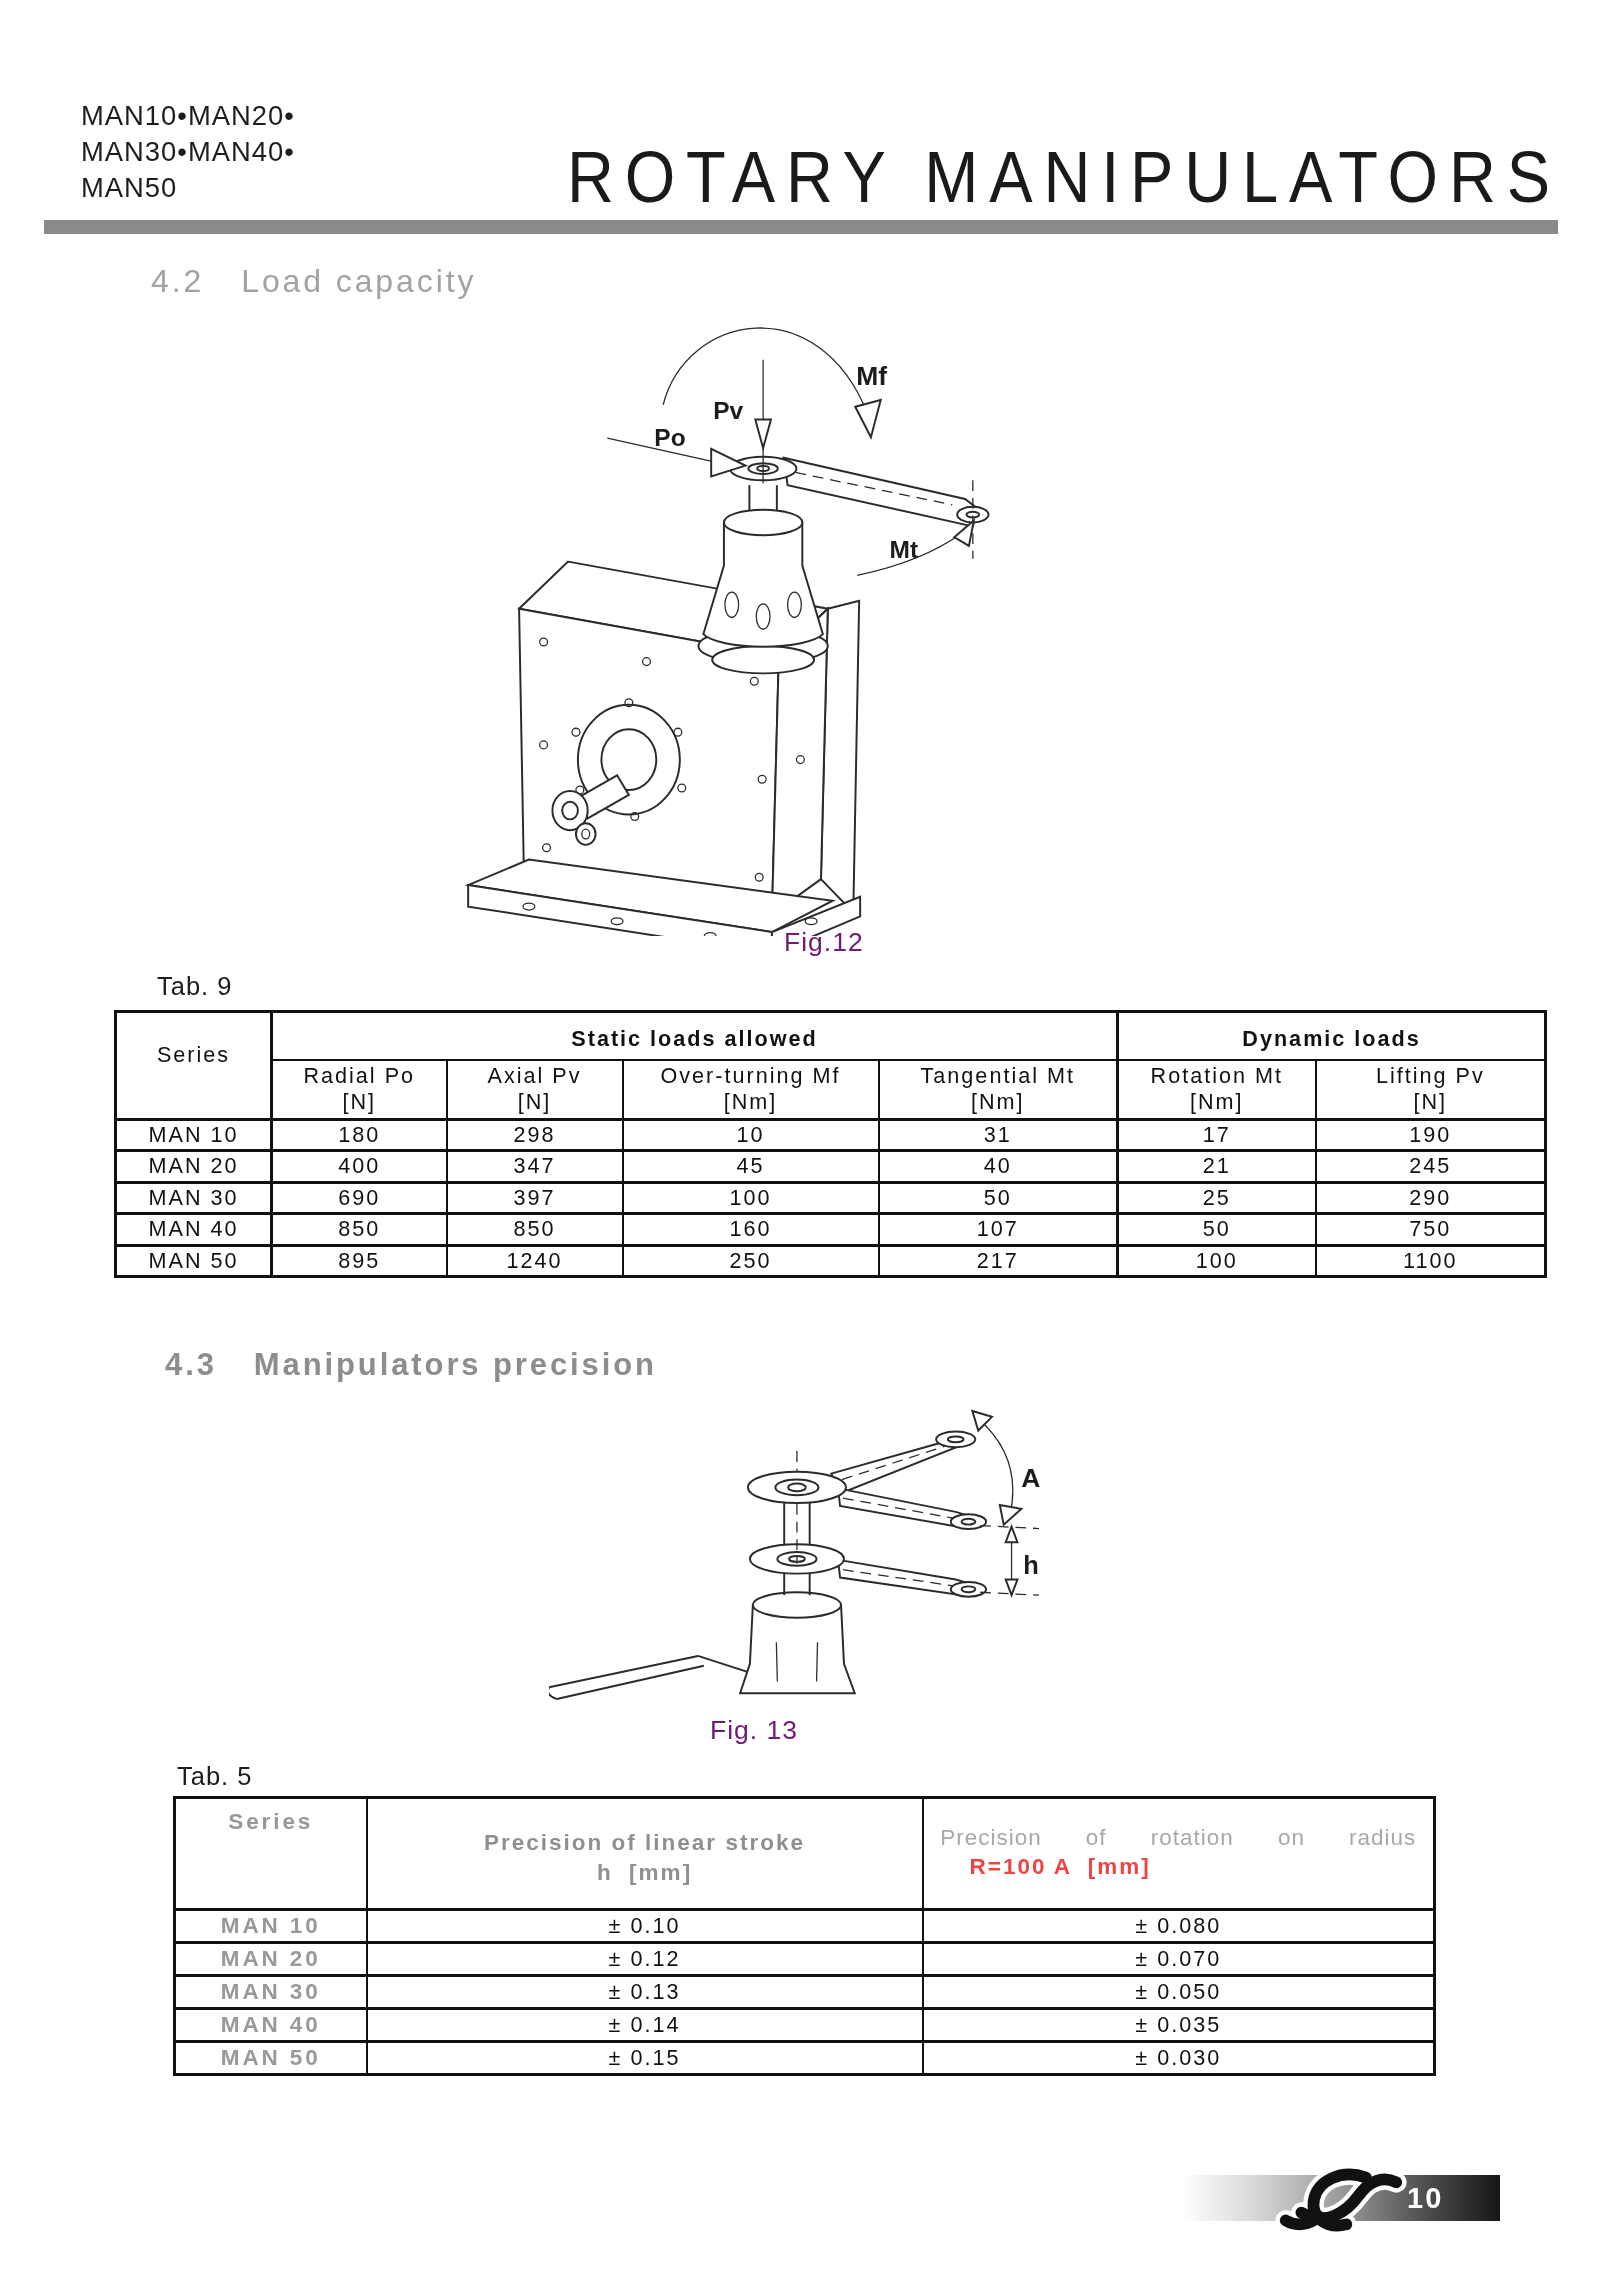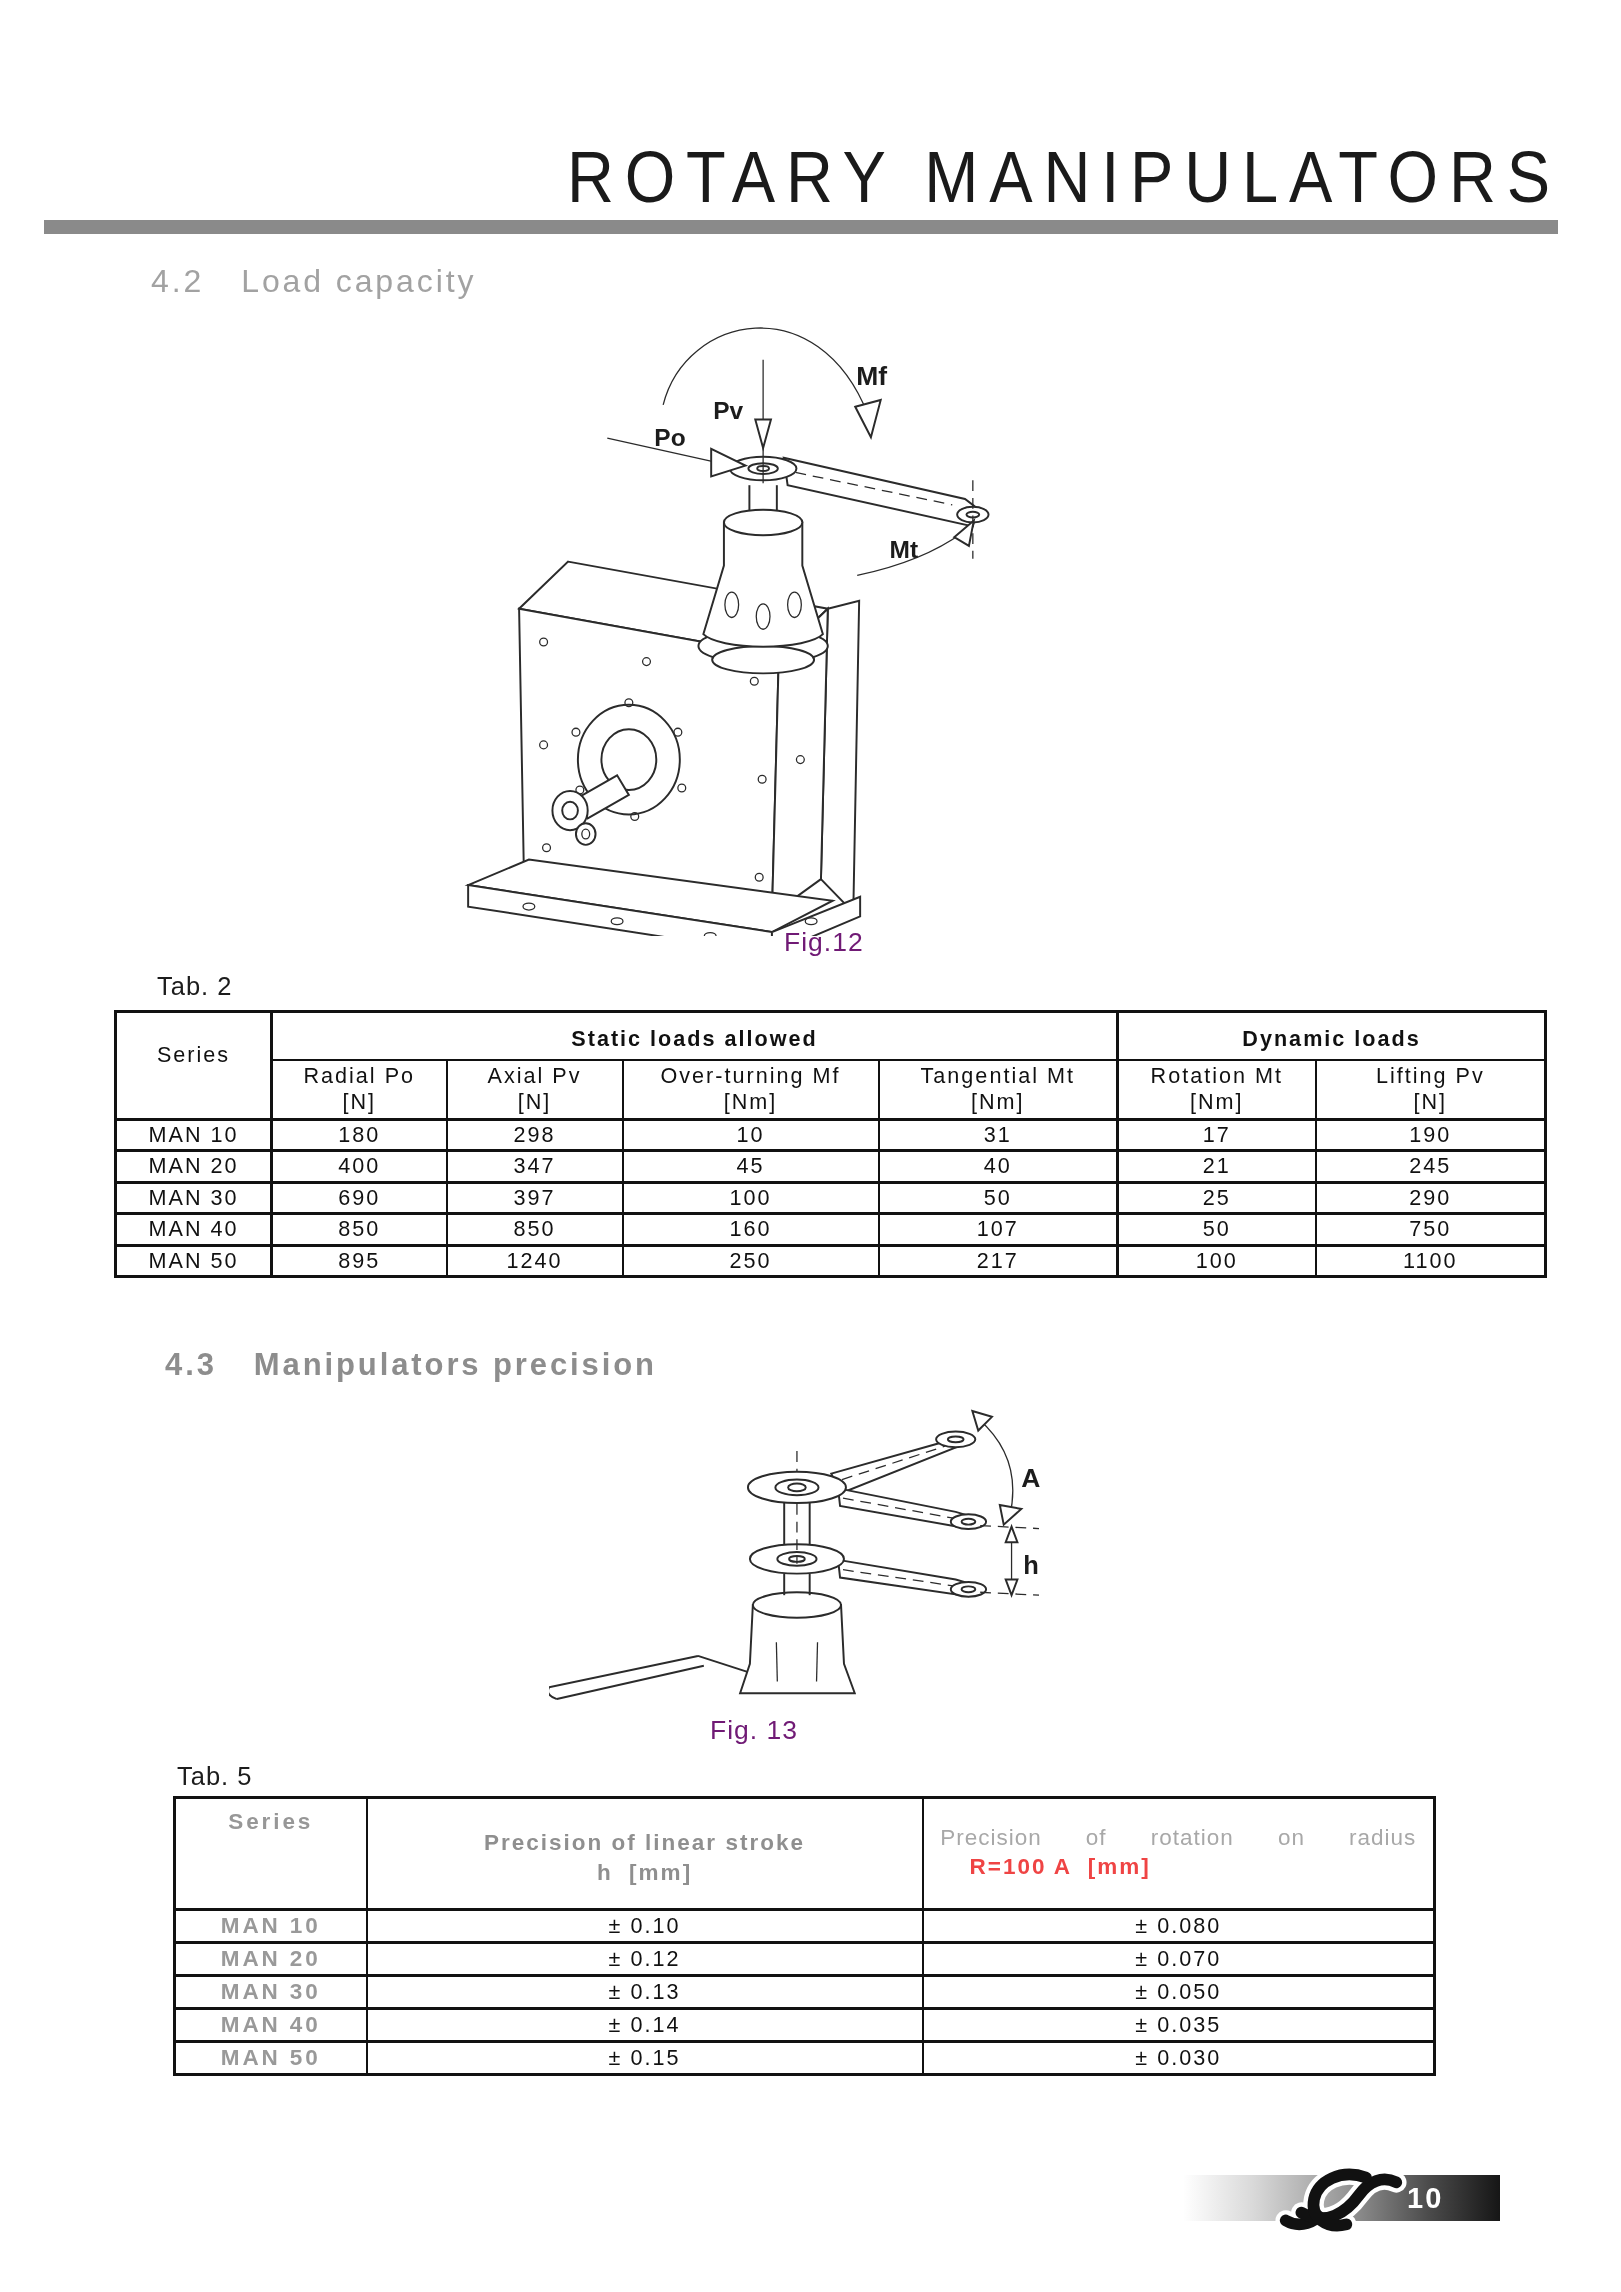--- a/index.html
+++ b/index.html
@@ -83,20 +83,25 @@
   .page-num {
     position:absolute; left:1407px; top:2182px;
     font-size:29px; font-weight:bold; letter-spacing:2px; color:#ffffff;
   }
 </style>
 </head>
 <body>
 
 <div class="page">
 
+  <div class="models">
+    <div>MAN10•MAN20•</div>
+    <div>MAN30•MAN40•</div>
+    <div>MAN50</div>
+  </div>
   <div class="doc-title">ROTARY MANIPULATORS</div>
   <div class="title-bar"></div>
 
   <div class="h42">
     <span>4.2</span><span class="h-title-gap">Load capacity</span>
   </div>
 
   <svg class="fig12" viewBox="0 0 760 700">
 
     <polygon class="lnw" points="250,318 515,366 465,414 200,366"></polygon>
@@ -161,21 +166,21 @@
     <polygon class="arrow" points="396,203 396,231 431,220"></polygon>
     <path class="thin" d="M 545,332 Q 612,318 653,288"></path>
     <polygon class="arrow" points="644,293 664,276 659,302"></polygon>
     <text class="figlab" x="544" y="138" font-size="27">Mf</text>
     <text class="figlab" x="398" y="172" font-size="25">Pv</text>
     <text class="figlab" x="338" y="200" font-size="25">Po</text>
     <text class="figlab" x="578" y="314" font-size="25">Mt</text>
   </svg>
   <div class="fig-caption cap12">Fig.12</div>
 
-  <div class="tab-label lab4">Tab. 2</div>
+  <div class="tab-label lab4">Tab. 9</div>
   <table class="t4">
     <colgroup>
       <col style="width:156px">
         <col style="width:175px">
         <col style="width:176px">
       <col style="width:256px">
         <col style="width:239px">
         <col style="width:198px">
         <col style="width:230px">
     </colgroup>

